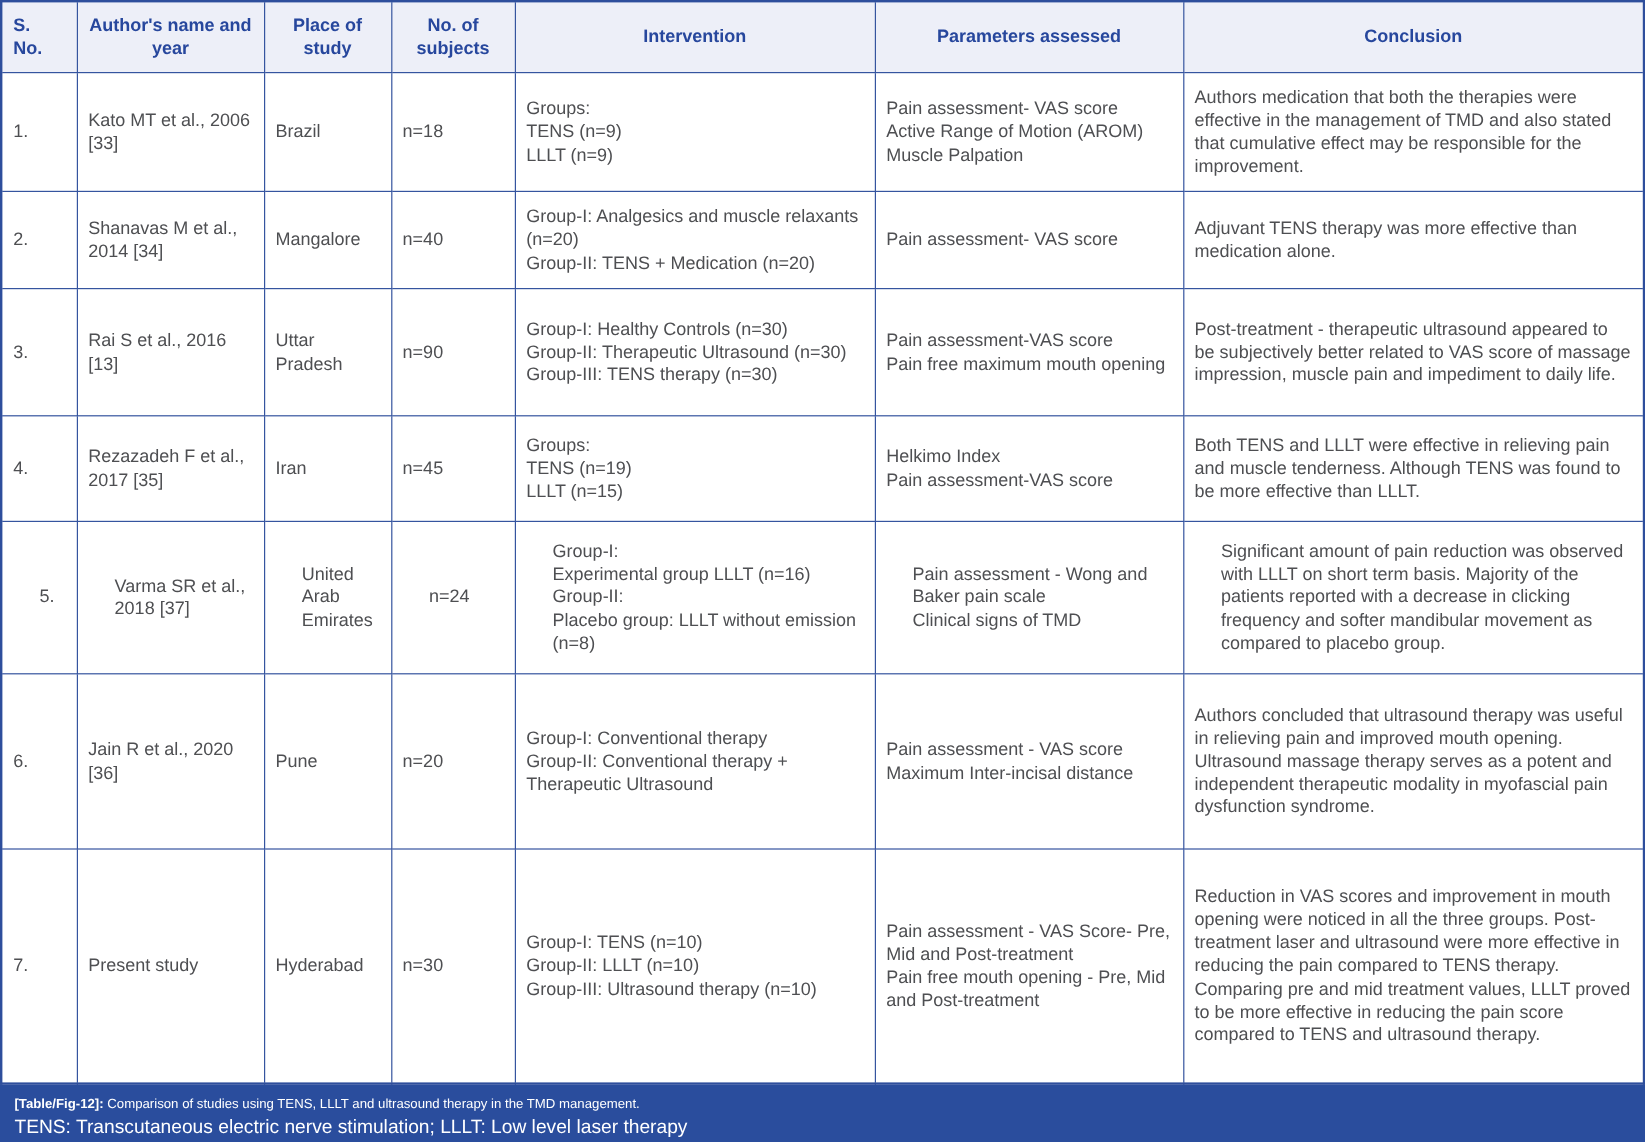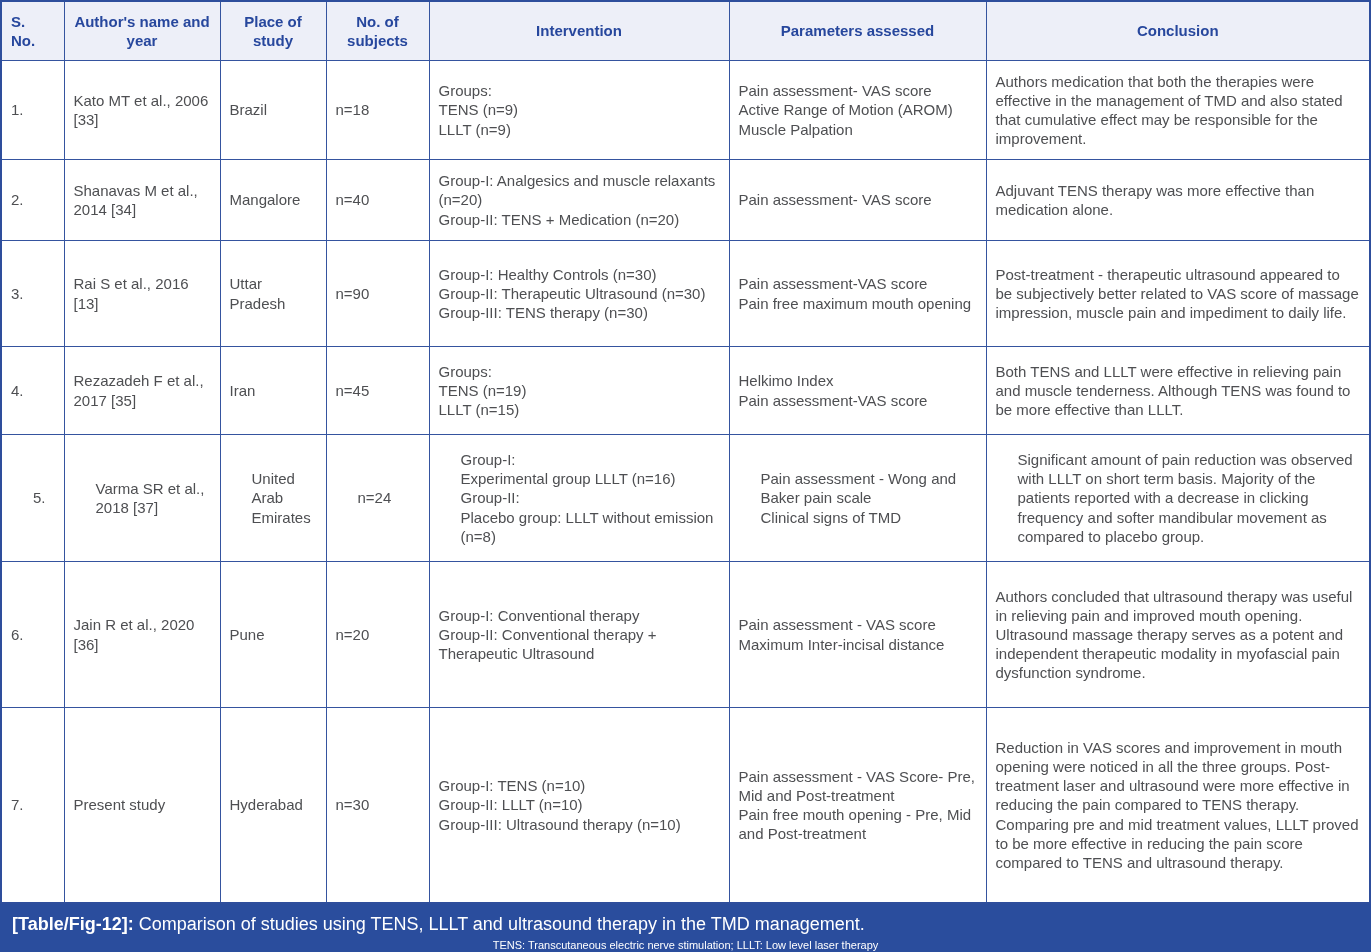--- a/index.html
+++ b/index.html
@@ -57,31 +57,30 @@
   tr.r6 td { height: 135px; }
   tr.r7 td { height: 184px; }
   .caption-bar {
     flex: 1;
     background: #2a4d9d;
     color: #ffffff;
     padding: 9px 12px 6px 12px;
     box-sizing: border-box;
   }
   .caption-line {
-    font-size: 18px;
+    font-size: 11px;
     line-height: 1.3;
   }
   .caption-bold {
     font-weight: bold;
   }
   .footnote-line {
-    font-size: 11px;
+    font-size: 16px;
     line-height: 1.35;
     margin-top: 2px;
-    text-align: center;
   }
 </style>
 </head>
 <body>
 
 <div class="page">
 
   <table class="study-table">
     <colgroup>
       <col style="width:63px">

